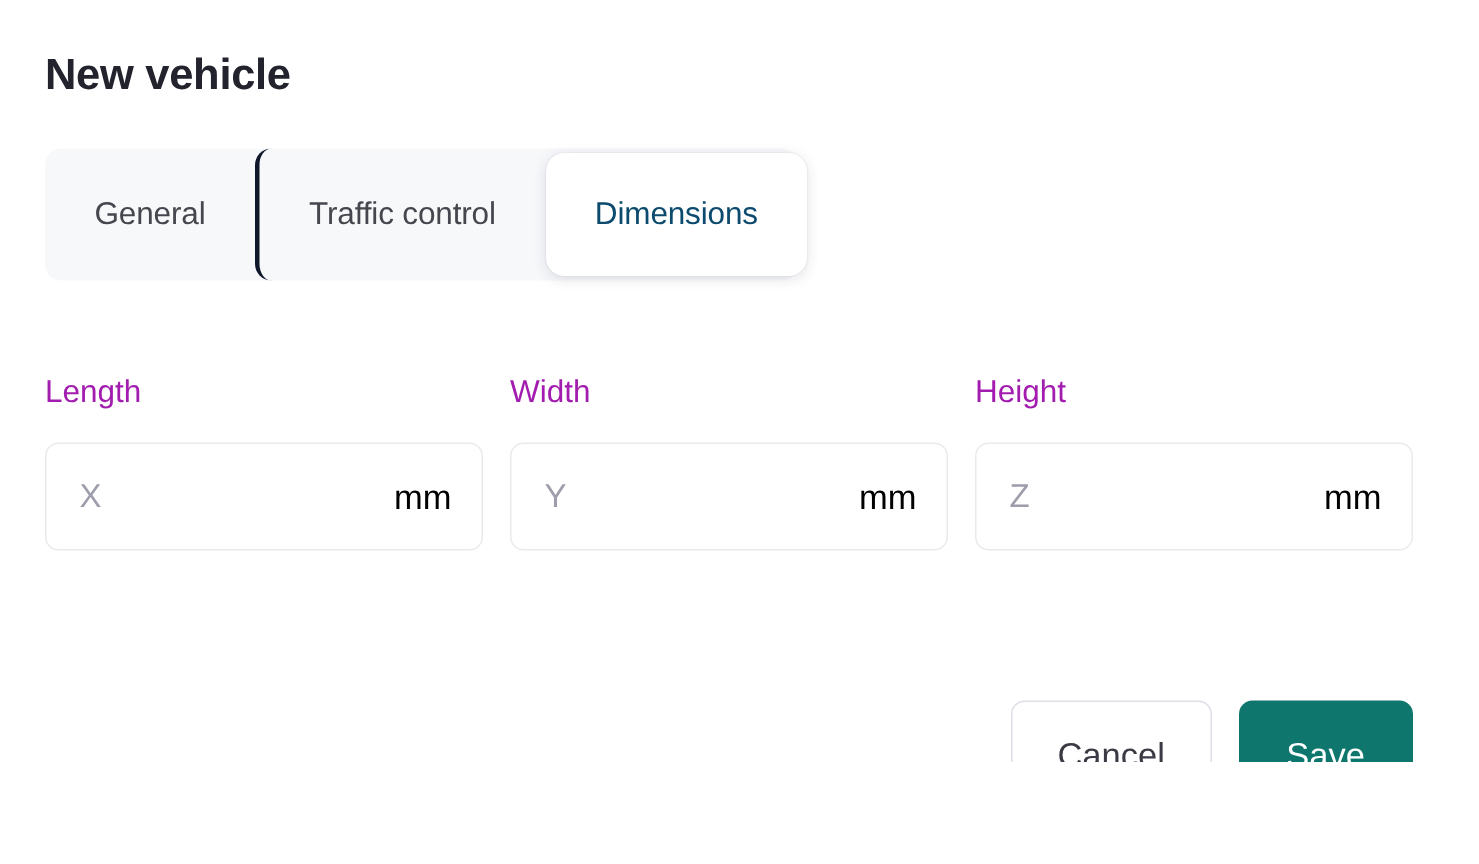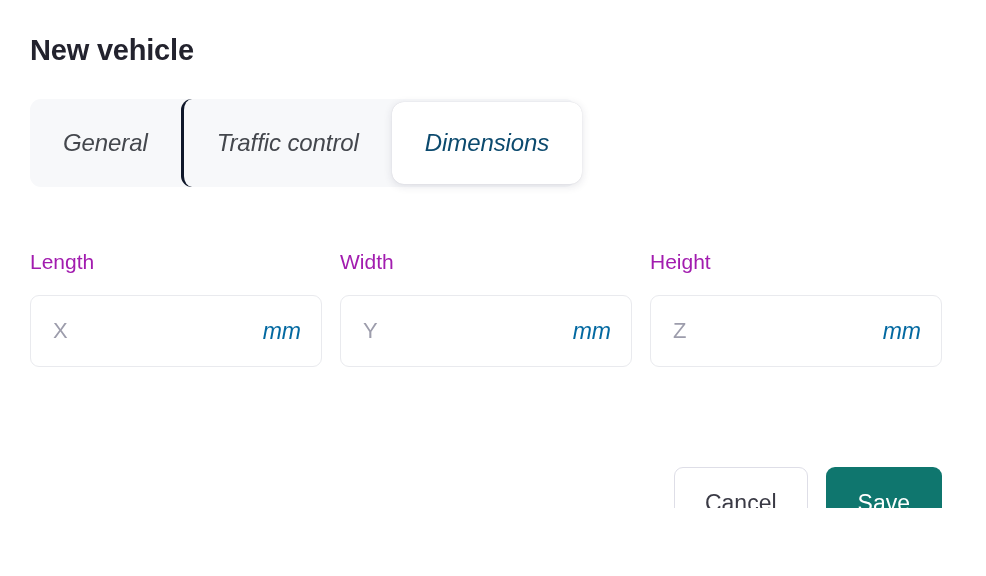--- a/index.html
+++ b/index.html
@@ -44,30 +44,29 @@
     border-radius: 11px;
     display: flex;
     align-items: stretch;
     padding: 0;
   }
   .tab {
     display: flex;
     align-items: center;
     justify-content: center;
     padding: 0 33px;
-    font-size: 24px;
+    font-size: 21px;
     color: #44474d;
     background: transparent;
     border: none;
     border-radius: 11px;
     cursor: pointer;
     white-space: nowrap;
     font-family: "Liberation Sans", sans-serif;
     letter-spacing: -0.1px;
-    font-style: italic;
   }
   .tab + .tab {
     border-left: 3px solid #0f172a;
   }
   .tab.active {
     background: #ffffff;
     color: #0c4a6e;
     border-left: none;
     border-radius: 12px;
     box-shadow: 0 2px 9px rgba(40, 40, 70, 0.13),
@@ -122,24 +121,23 @@
     padding: 0;
     height: 100%;
   }
   .input-wrap input::placeholder {
     color: #9d9dac;
     opacity: 1;
   }
   .input-suffix {
     flex: 0 0 auto;
     font-size: 23px;
-    color: #0369a1;
+    color: #000000;
     padding-left: 10px;
     white-space: nowrap;
-    font-style: italic;
   }
 
   
   .footer {
     position: absolute;
     right: 44px;
     top: 467px;
     display: flex;
     align-items: center;
     gap: 18px;

